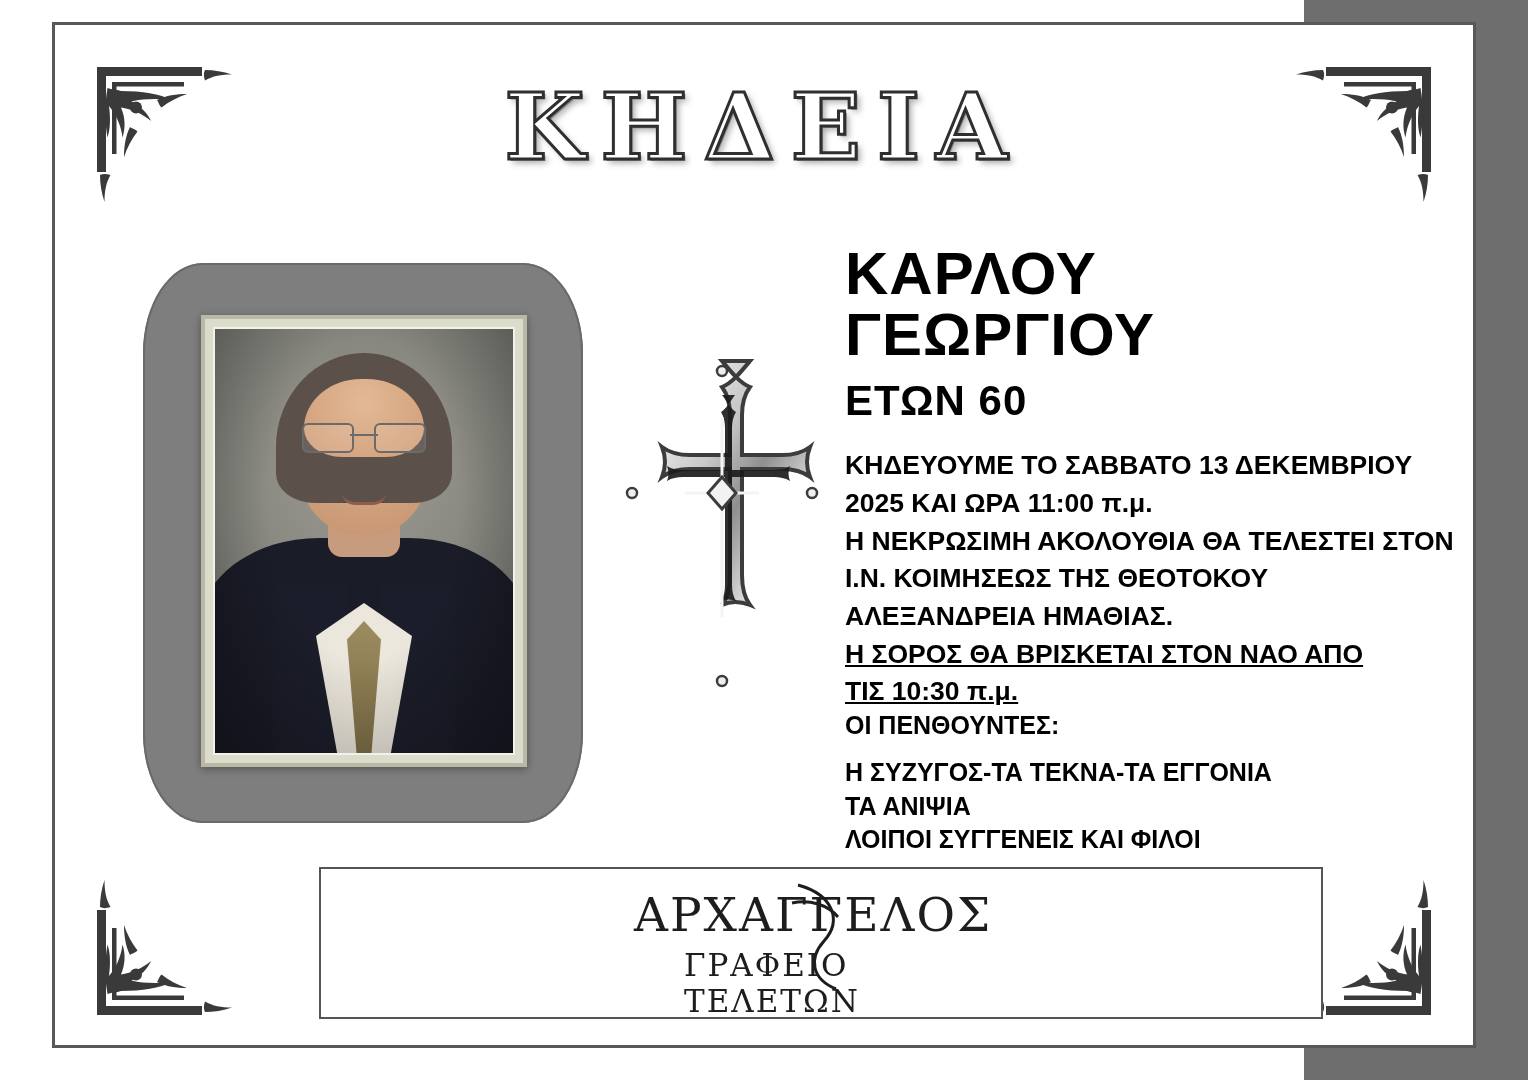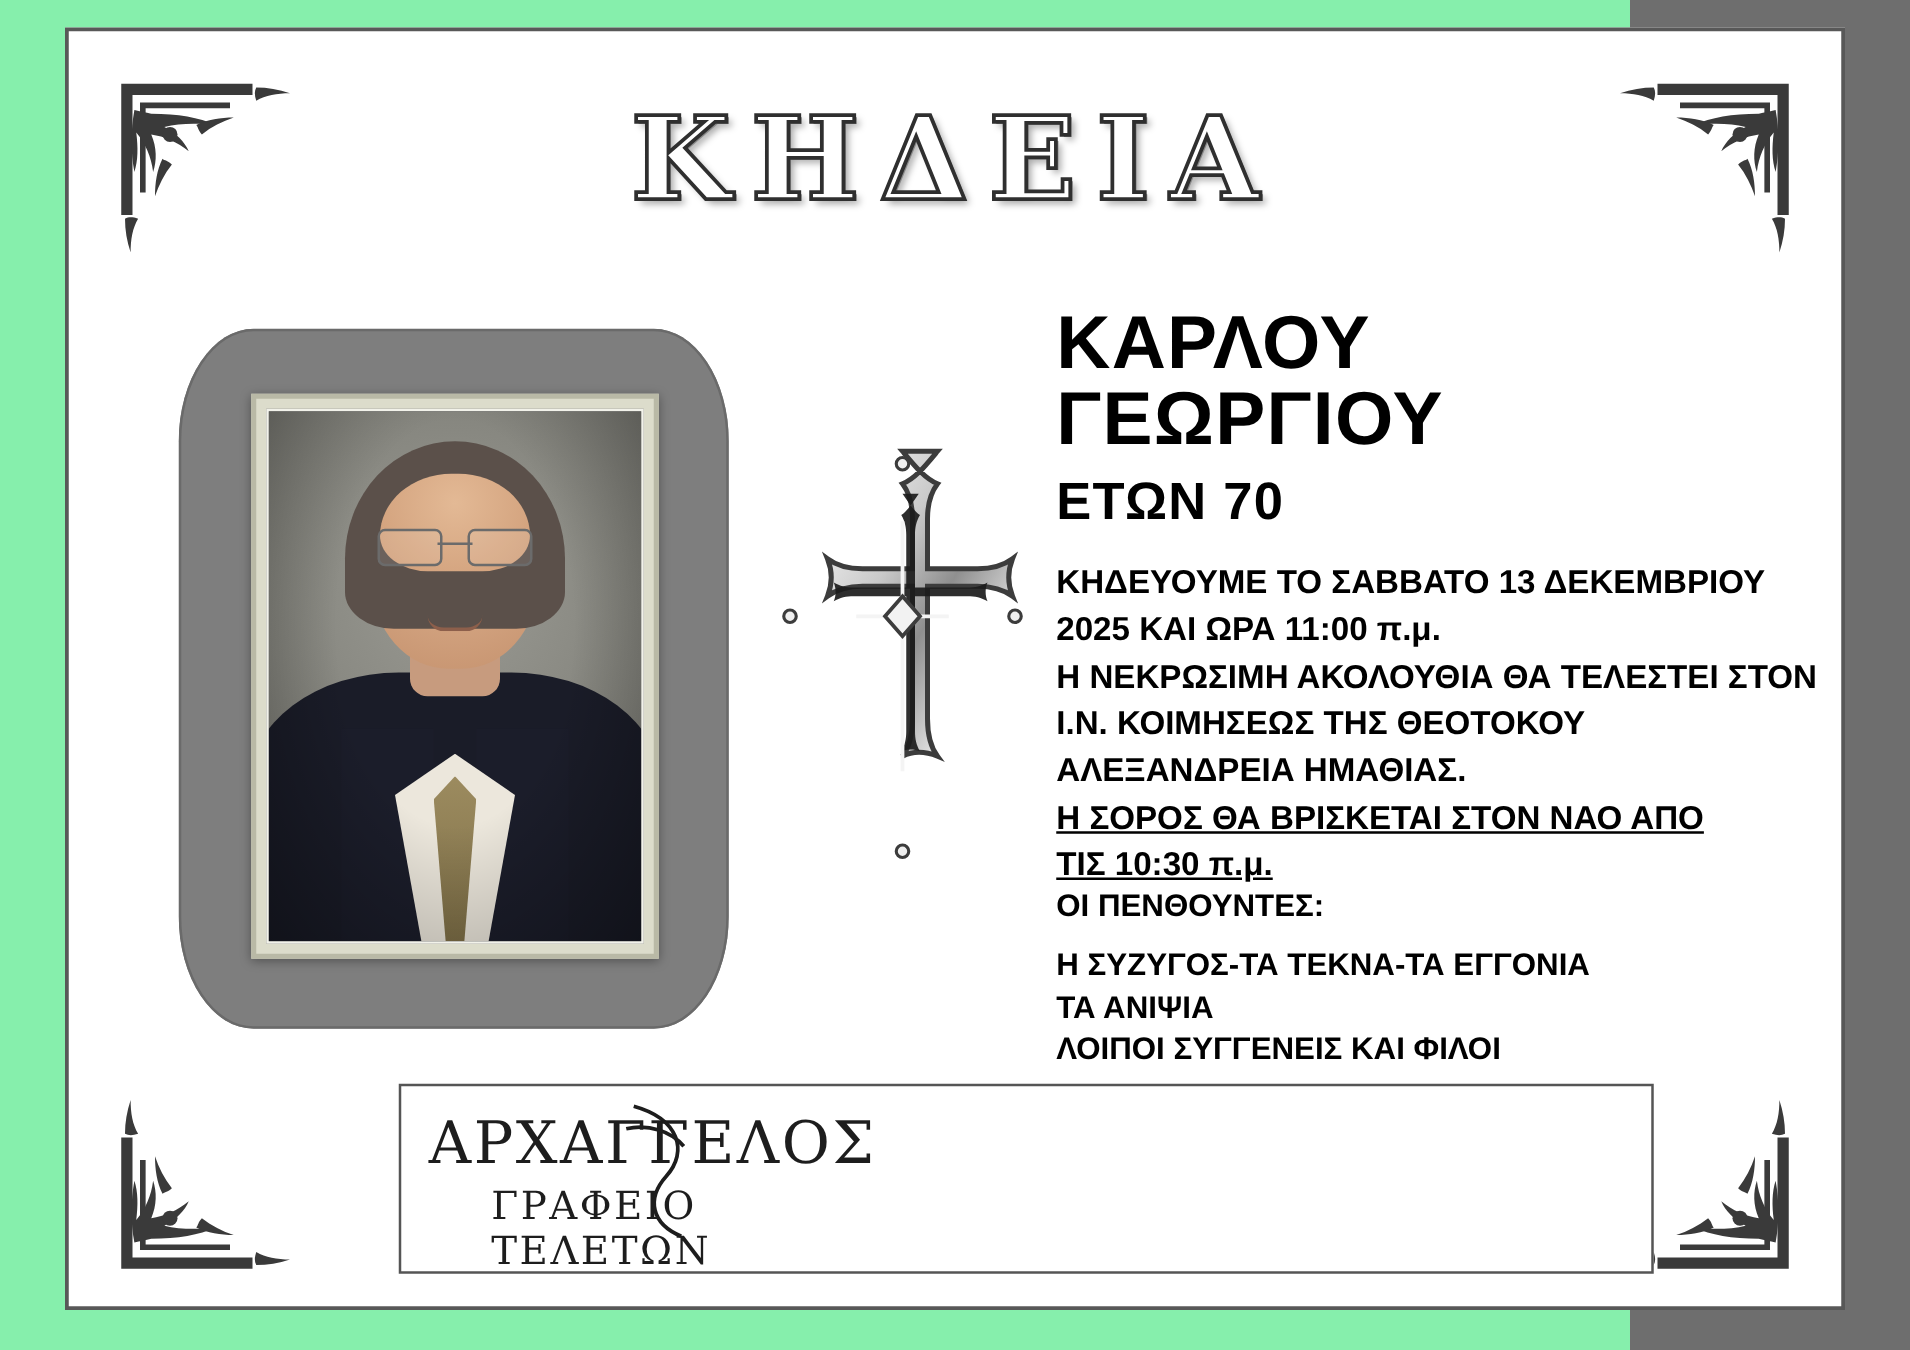--- a/index.html
+++ b/index.html
@@ -12,21 +12,21 @@
     height: 1080px;
     overflow: hidden;
     font-family: "Liberation Sans", sans-serif;
   }
 
   
   .poster {
     position: relative;
     width: 1304px;
     height: 1080px;
-    background: #86efac;
+    background: #ffffff;
     box-sizing: border-box;
   }
   .inner-border {
     position: absolute;
     left: 52px;
     top: 22px;
     width: 1424px;
     height: 1026px;
     background: #ffffff;
     border: 3px solid #585858;
@@ -292,20 +292,21 @@
     position: absolute;
     left: 264px;
     top: 842px;
     width: 1004px;
     height: 152px;
     border: 2px solid #555;
     box-sizing: border-box;
     background: #fff;
     display: flex;
     align-items: center;
+    flex-direction: column;
   }
   .logo {
     width: 400px;
     padding-left: 18px;
     position: relative;
     height: 100%;
   }
   .logo-main {
     position: absolute;
     left: 22px;
@@ -462,21 +463,21 @@
         <circle cx="115" cy="16" r="5" fill="#efefef" stroke="#3c3c3c" stroke-width="2.5"></circle>
         <circle cx="205" cy="138" r="5" fill="#efefef" stroke="#3c3c3c" stroke-width="2.5"></circle>
         <circle cx="25" cy="138" r="5" fill="#efefef" stroke="#3c3c3c" stroke-width="2.5"></circle>
         <circle cx="115" cy="326" r="5" fill="#efefef" stroke="#3c3c3c" stroke-width="2.5"></circle>
       </svg>
     </div>
 
     <div class="info">
       <div class="name">ΚΑΡΛΟΥ</div>
       <div class="name">ΓΕΩΡΓΙΟΥ</div>
-      <div class="age">ΕΤΩΝ 70</div>
+      <div class="age">ΕΤΩΝ 60</div>
 
       <div class="details">
         <div>ΚΗΔΕΥΟΥΜΕ ΤΟ ΣΑΒΒΑΤΟ 13 ΔΕΚΕΜΒΡΙΟΥ</div>
         <div>2025  ΚΑΙ  ΩΡΑ 11:00 π.μ.</div>
         <div>Η ΝΕΚΡΩΣΙΜΗ ΑΚΟΛΟΥΘΙΑ ΘΑ ΤΕΛΕΣΤΕΙ ΣΤΟΝ</div>
         <div>Ι.Ν. ΚΟΙΜΗΣΕΩΣ ΤΗΣ ΘΕΟΤΟΚΟΥ</div>
         <div>ΑΛΕΞΑΝΔΡΕΙΑ ΗΜΑΘΙΑΣ.</div>
         <div class="u">Η ΣΟΡΟΣ ΘΑ ΒΡΙΣΚΕΤΑΙ ΣΤΟΝ ΝΑΟ ΑΠΟ</div>
         <div class="u">ΤΙΣ 10:30 π.μ.</div>
       </div>

